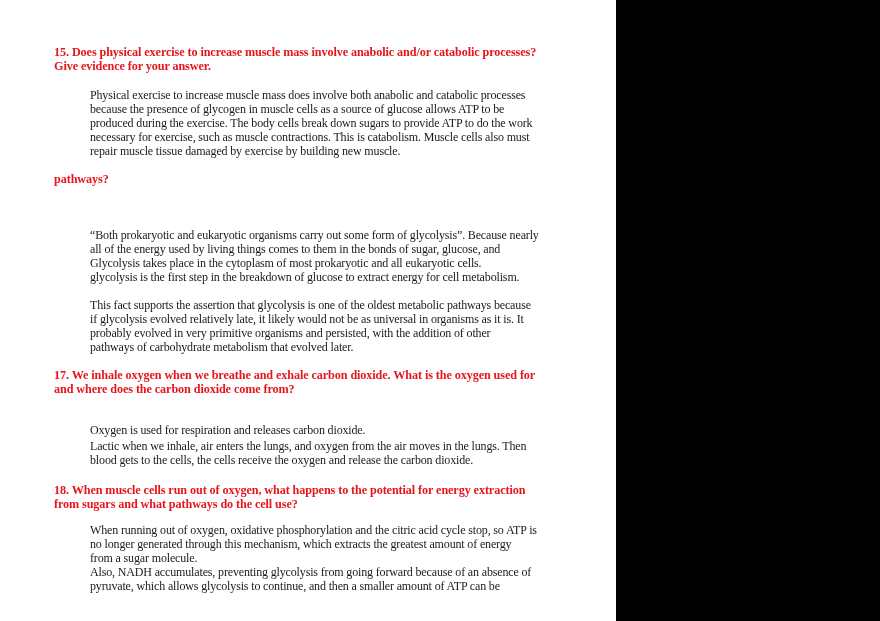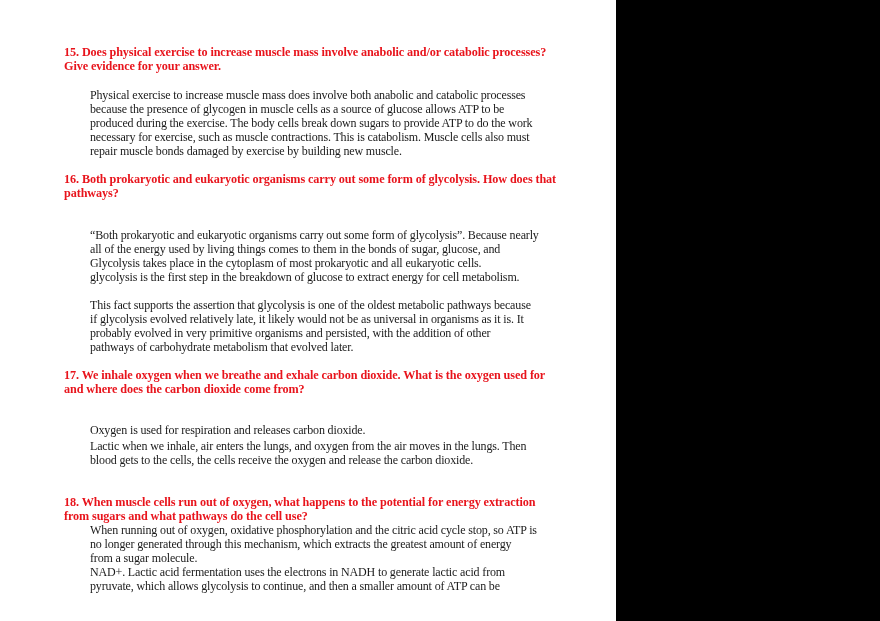--- a/index.html
+++ b/index.html
@@ -23,41 +23,40 @@
     font-size: 12.2px; line-height: 14px;
     letter-spacing: -0.1px;
   }
   .a {
     position: absolute; left: 90px; width: 500px;
     color: #1a1a1a;
     font-size: 12px; line-height: 14px;
     letter-spacing: -0.15px;
   }
   .a div { white-space: nowrap; }
-  .q div { white-space: nowrap; margin-left: 10px; }
+  .q div { white-space: nowrap; }
 </style>
 </head>
 <body>
 
 <div class="page">
 
   <div class="q" style="top:45px">
     <div>15. Does physical exercise to increase muscle mass involve anabolic and/or catabolic processes?</div>
     <div>Give evidence for your answer.</div>
   </div>
   <div class="a" style="top:88px">
     <div>Physical exercise to increase muscle mass does involve both anabolic and catabolic processes</div>
     <div>because the presence of glycogen in muscle cells as a source of glucose allows ATP to be</div>
     <div>produced during the exercise. The body cells break down sugars to provide ATP to do the work</div>
     <div>necessary for exercise, such as muscle contractions. This is catabolism. Muscle cells also must</div>
-    <div>repair muscle bonds damaged by exercise by building new muscle.</div>
+    <div>repair muscle tissue damaged by exercise by building new muscle.</div>
   </div>
 
   <div class="q" style="top:172px">
-    <div>16. Both prokaryotic and eukaryotic organisms carry out some form of glycolysis. How does that</div>
     <div>pathways?</div>
   </div>
   <div class="a" style="top:228px">
     <div>“Both prokaryotic and eukaryotic organisms carry out some form of glycolysis”. Because nearly</div>
     <div>all of the energy used by living things comes to them in the bonds of sugar, glucose, and</div>
     <div>Glycolysis takes place in the cytoplasm of most prokaryotic and all eukaryotic cells.</div>
     <div>glycolysis is the first step in the breakdown of glucose to extract energy for cell metabolism.</div>
   </div>
   <div class="a" style="top:298px">
     <div>This fact supports the assertion that glycolysis is one of the oldest metabolic pathways because</div>
@@ -71,27 +70,27 @@
     <div>and where does the carbon dioxide come from?</div>
   </div>
   <div class="a" style="top:423px">
     <div>Oxygen is used for respiration and releases carbon dioxide.</div>
   </div>
   <div class="a" style="top:439px">
     <div>Lactic when we inhale, air enters the lungs, and oxygen from the air moves in the lungs. Then</div>
     <div>blood gets to the cells, the cells receive the oxygen and release the carbon dioxide.</div>
   </div>
 
-  <div class="q" style="top:495px">
+  <div class="q" style="top:483px">
     <div>18. When muscle cells run out of oxygen, what happens to the potential for energy extraction</div>
     <div>from sugars and what pathways do the cell use?</div>
   </div>
   <div class="a" style="top:523px">
     <div>When running out of oxygen, oxidative phosphorylation and the citric acid cycle stop, so ATP is</div>
     <div>no longer generated through this mechanism, which extracts the greatest amount of energy</div>
     <div>from a sugar molecule.</div>
-    <div>NAD+. Lactic acid fermentation uses the electrons in NADH to generate lactic acid from</div>
+    <div>Also, NADH accumulates, preventing glycolysis from going forward because of an absence of</div>
     <div>pyruvate, which allows glycolysis to continue, and then a smaller amount of ATP can be</div>
   </div>
 
 </div>
 
 <div class="black-margin"></div>
 
 </body></html>

